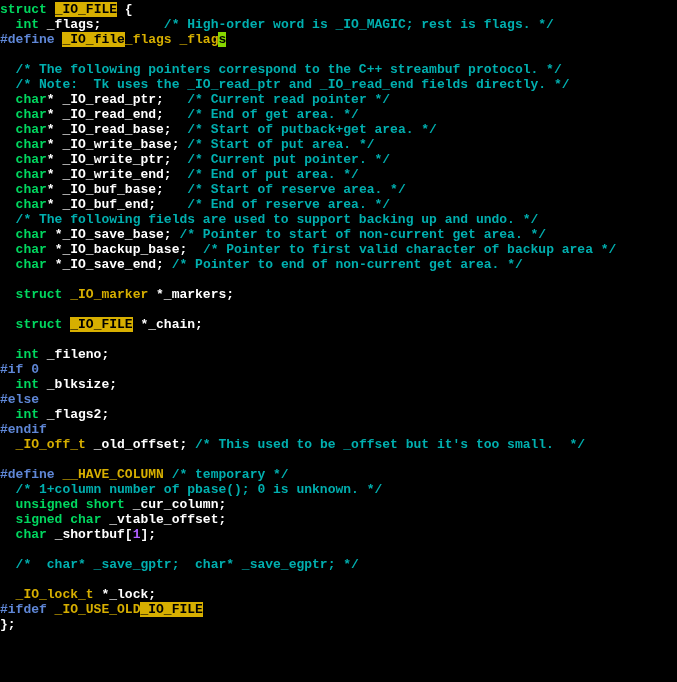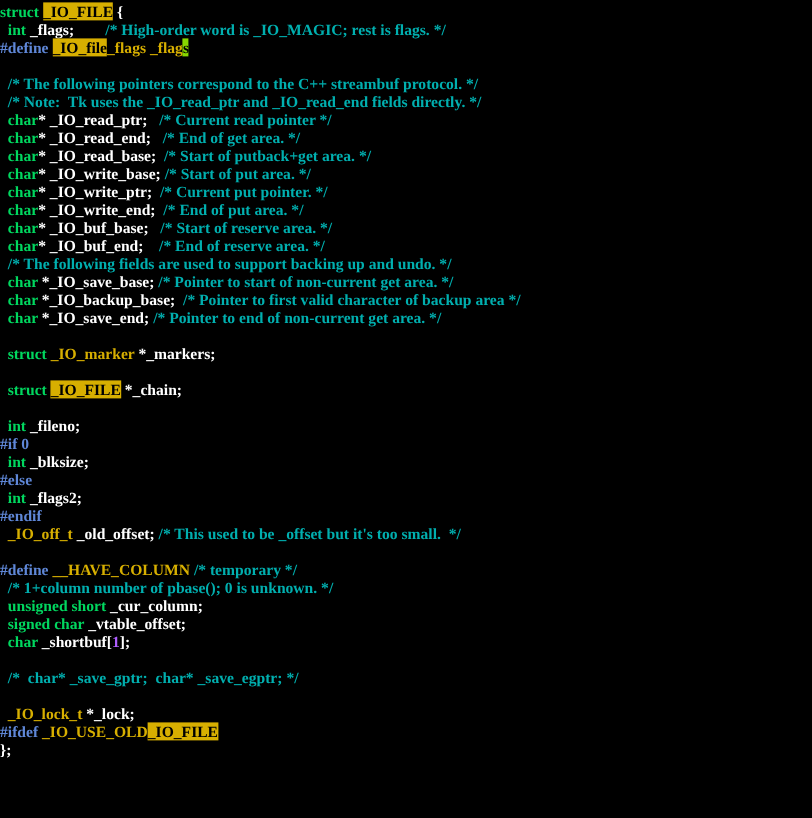--- a/index.html
+++ b/index.html
@@ -12,21 +12,21 @@
     color: #ffffff;
     font-weight: bold;
     width: 677px;
     height: 682px;
     overflow: hidden;
   }
   pre {
     margin: 0;
     padding: 2px 18px 0 0;
     white-space: pre;
-    font-family: Liberation Serif, serif;
+    font-family: Liberation Mono, monospace;
   }
   .kw   { color: #00d75f; }        
   .fn   { color: #d7af00; }
   .cm   { color: #00afaf; }        
   .pp   { color: #5f87d7; }        
   .num  { color: #af5fff; }        
   .hl   { background: #d7af00; color: #000000; }        
   .hlcur{ background: #87d700; color: #000000; }        
 </style>
 </head>

